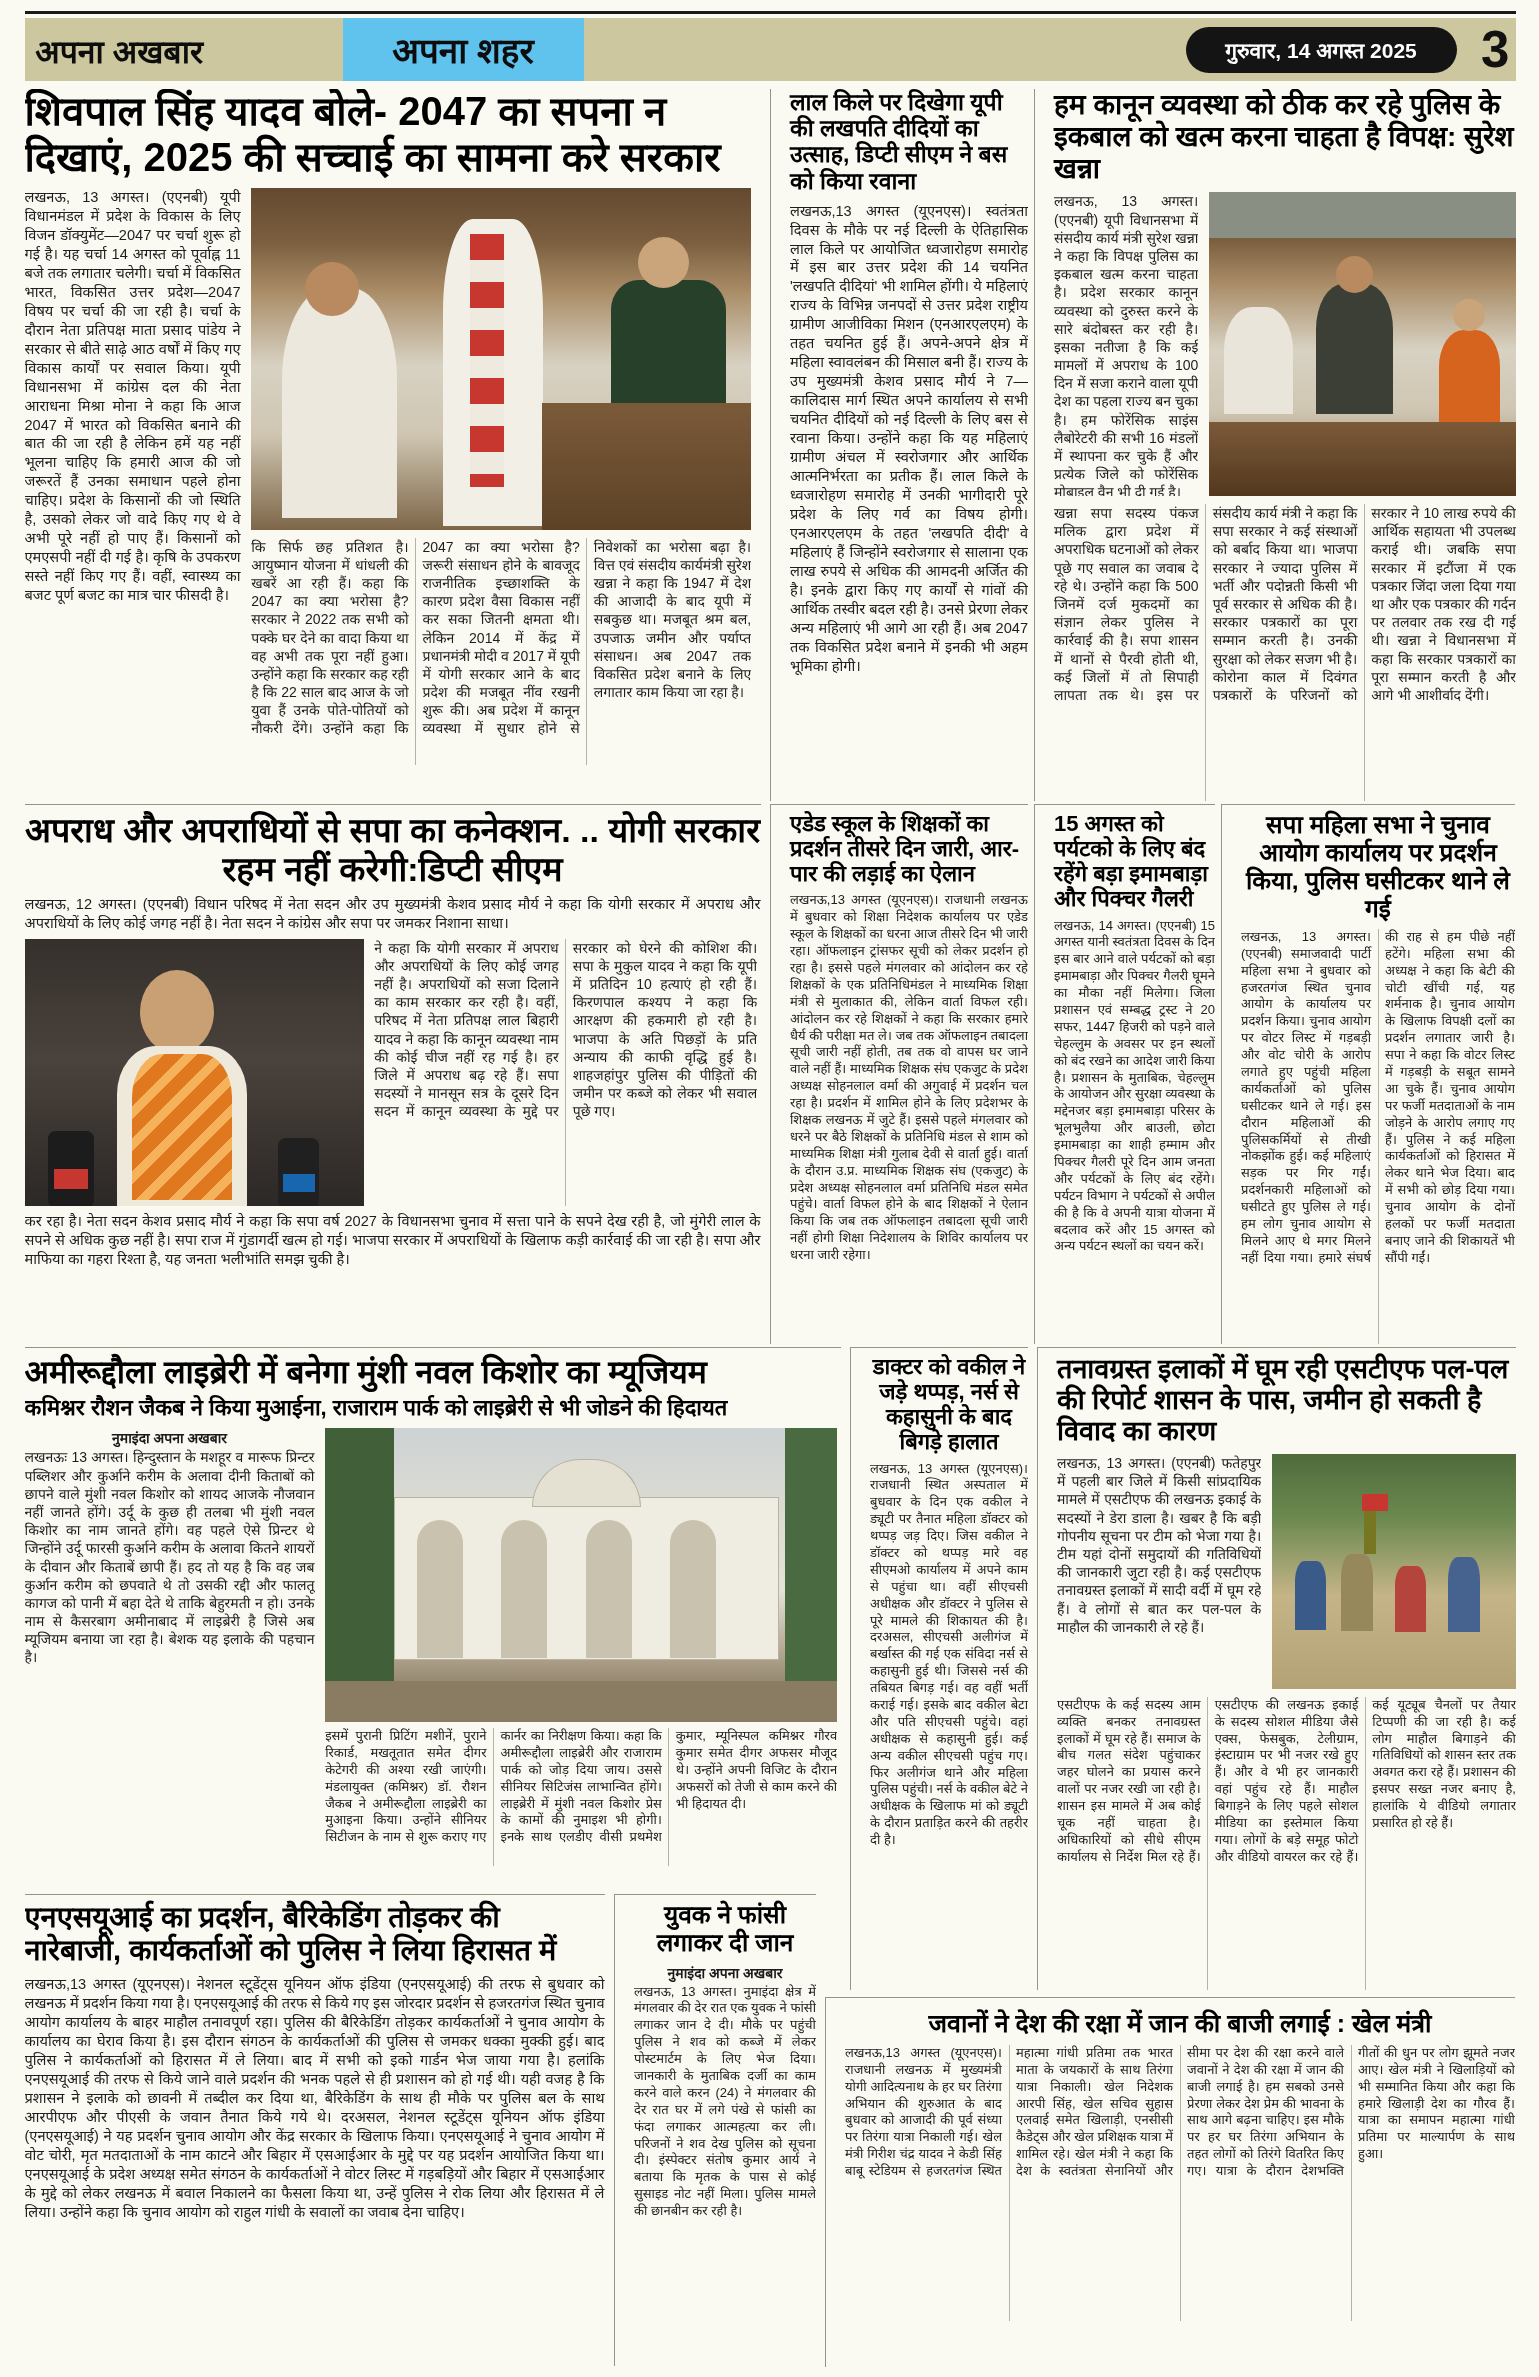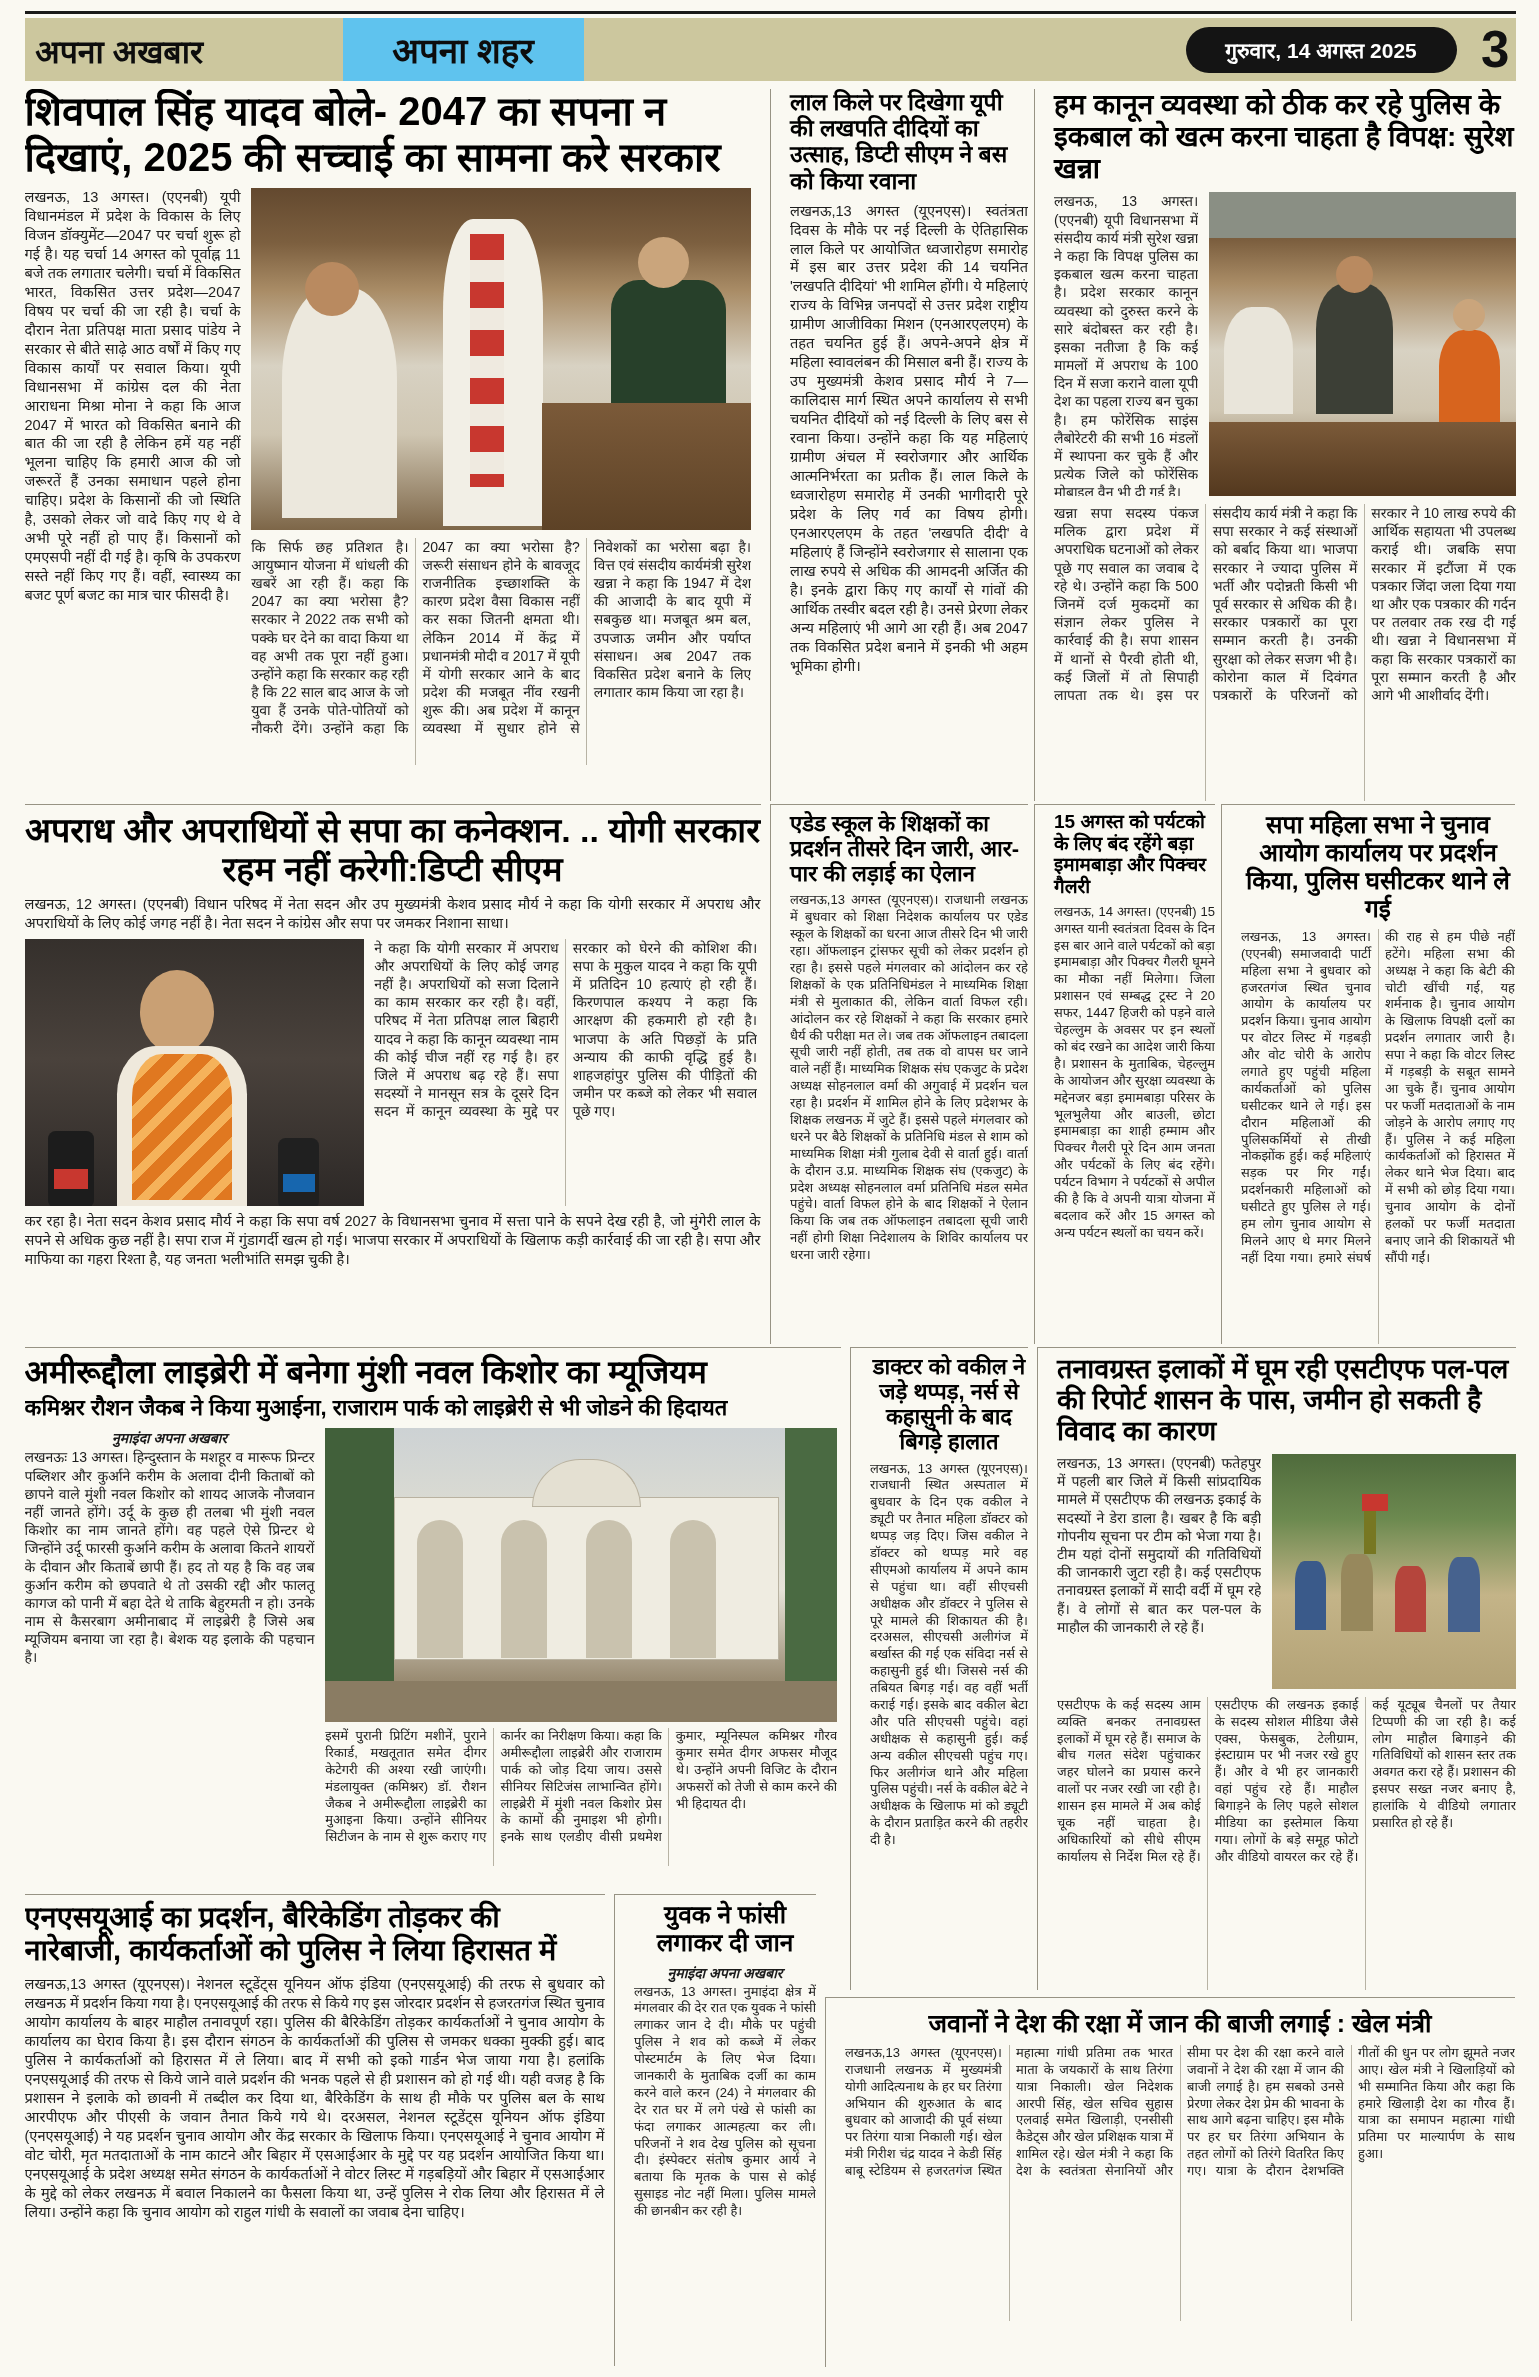--- a/index.html
+++ b/index.html
@@ -18,21 +18,21 @@
   .bl{border-left:0.8px solid #979384;padding-left:19px;}
   .bt{border-top:0.8px solid #979384;padding-top:6.1px;}
   .hl{font-weight:900;color:#000;line-height:1.14;}
   .ctr{text-align:center;}
   .body{font-size:14.6px;line-height:1.3;text-align:justify;color:#1d1d1d;}
   .sm{font-size:13px;line-height:1.3;}
   .cols2{columns:2;column-gap:14px;column-rule:0.8px solid #b7b3a4;}
   .cols3{columns:3;column-gap:14px;column-rule:0.8px solid #b7b3a4;}
   .cols4{columns:4;column-gap:14px;column-rule:0.8px solid #b7b3a4;}
   .row{display:flex;gap:10.7px;}
-  .dateline{font-weight:700;text-align:center;font-size:14px;margin-bottom:1.5px;font-style:italic;}
+  .dateline{font-weight:700;text-align:center;font-size:14px;margin-bottom:1.5px;}
   .photo{position:relative;overflow:hidden;background:#888;flex-shrink:0;}
   .photo div{position:absolute;}
 
   
   .ph-assembly{background:linear-gradient(180deg,#63492f 0%,#7c5f3f 16%,#a98c66 30%,#d8d2c3 52%,#cfc6b2 72%,#7d6648 100%);}
   .ph-press{background:linear-gradient(180deg,#35302c 0%,#4a423c 45%,#2c2826 100%);}
   .ph-building{background:linear-gradient(180deg,#cdd2d4 0%,#dcdcd2 30%,#e6e3d8 55%,#9b8d74 85%,#80735c 100%);}
   .ph-field{background:linear-gradient(180deg,#4f6b3c 0%,#6d8a50 28%,#c4b488 60%,#b3a276 100%);}
   .blob{border-radius:50%;}
 </style>
@@ -108,21 +108,21 @@
     </div>
     <div class="body" style="margin-top:6.1px;height:115px;overflow:hidden;">कर रहा है। नेता सदन केशव प्रसाद मौर्य ने कहा कि सपा वर्ष 2027 के विधानसभा चुनाव में सत्ता पाने के सपने देख रही है, जो मुंगेरी लाल के सपने से अधिक कुछ नहीं है। सपा राज में गुंडागर्दी खत्म हो गई। भाजपा सरकार में अपराधियों के खिलाफ कड़ी कार्रवाई की जा रही है। सपा और माफिया का गहरा रिश्ता है, यह जनता भलीभांति समझ चुकी है।</div>
   </div>
 
   <div class="article bl bt" style="left:770px;top:804px;width:258px;height:540px;">
     <div class="hl" style="font-size:22px;margin-bottom:6.1px;">एडेड स्कूल के शिक्षकों का प्रदर्शन तीसरे दिन जारी, आर-पार की लड़ाई का ऐलान</div>
     <div class="body sm" style="height:439px;overflow:hidden;">लखनऊ,13 अगस्त (यूएनएस)। राजधानी लखनऊ में बुधवार को शिक्षा निदेशक कार्यालय पर एडेड स्कूल के शिक्षकों का धरना आज तीसरे दिन भी जारी रहा। ऑफलाइन ट्रांसफर सूची को लेकर प्रदर्शन हो रहा है। इससे पहले मंगलवार को आंदोलन कर रहे शिक्षकों के एक प्रतिनिधिमंडल ने माध्यमिक शिक्षा मंत्री से मुलाकात की, लेकिन वार्ता विफल रही। आंदोलन कर रहे शिक्षकों ने कहा कि सरकार हमारे धैर्य की परीक्षा मत ले। जब तक ऑफलाइन तबादला सूची जारी नहीं होती, तब तक वो वापस घर जाने वाले नहीं हैं। माध्यमिक शिक्षक संघ एकजुट के प्रदेश अध्यक्ष सोहनलाल वर्मा की अगुवाई में प्रदर्शन चल रहा है। प्रदर्शन में शामिल होने के लिए प्रदेशभर के शिक्षक लखनऊ में जुटे हैं। इससे पहले मंगलवार को धरने पर बैठे शिक्षकों के प्रतिनिधि मंडल से शाम को माध्यमिक शिक्षा मंत्री गुलाब देवी से वार्ता हुई। वार्ता के दौरान उ.प्र. माध्यमिक शिक्षक संघ (एकजुट) के प्रदेश अध्यक्ष सोहनलाल वर्मा प्रतिनिधि मंडल समेत पहुंचे। वार्ता विफल होने के बाद शिक्षकों ने ऐलान किया कि जब तक ऑफलाइन तबादला सूची जारी नहीं होगी शिक्षा निदेशालय के शिविर कार्यालय पर धरना जारी रहेगा।</div>
   </div>
 
   <div class="article bl bt" style="left:1034px;top:804px;width:181px;height:540px;">
-    <div class="hl" style="font-size:19px;margin-bottom:6.1px;">15 अगस्त को पर्यटको के लिए बंद रहेंगे बड़ा इमामबाड़ा और पिक्चर गैलरी</div>
+    <div class="hl" style="font-size:22px;margin-bottom:6.1px;">15 अगस्त को पर्यटको के लिए बंद रहेंगे बड़ा इमामबाड़ा और पिक्चर गैलरी</div>
     <div class="body sm" style="height:434px;overflow:hidden;">लखनऊ, 14 अगस्त। (एएनबी) 15 अगस्त यानी स्वतंत्रता दिवस के दिन इस बार आने वाले पर्यटकों को बड़ा इमामबाड़ा और पिक्चर गैलरी घूमने का मौका नहीं मिलेगा। जिला प्रशासन एवं सम्बद्ध ट्रस्ट ने 20 सफर, 1447 हिजरी को पड़ने वाले चेहल्लुम के अवसर पर इन स्थलों को बंद रखने का आदेश जारी किया है। प्रशासन के मुताबिक, चेहल्लुम के आयोजन और सुरक्षा व्यवस्था के मद्देनजर बड़ा इमामबाड़ा परिसर के भूलभुलैया और बाउली, छोटा इमामबाड़ा का शाही हम्माम और पिक्चर गैलरी पूरे दिन आम जनता और पर्यटकों के लिए बंद रहेंगे। पर्यटन विभाग ने पर्यटकों से अपील की है कि वे अपनी यात्रा योजना में बदलाव करें और 15 अगस्त को अन्य पर्यटन स्थलों का चयन करें।</div>
   </div>
 
   <div class="article bl bt" style="left:1221px;top:804px;width:294px;height:540px;">
     <div class="hl ctr" style="font-size:24.5px;margin-bottom:6.1px;">सपा महिला सभा ने चुनाव आयोग कार्यालय पर प्रदर्शन किया, पुलिस घसीटकर थाने ले गई</div>
     <div class="body sm cols2" style="height:420px;overflow:hidden;">लखनऊ, 13 अगस्त। (एएनबी) समाजवादी पार्टी महिला सभा ने बुधवार को हजरतगंज स्थित चुनाव आयोग के कार्यालय पर प्रदर्शन किया। चुनाव आयोग पर वोटर लिस्ट में गड़बड़ी और वोट चोरी के आरोप लगाते हुए पहुंची महिला कार्यकर्ताओं को पुलिस घसीटकर थाने ले गई। इस दौरान महिलाओं की पुलिसकर्मियों से तीखी नोकझोंक हुई। कई महिलाएं सड़क पर गिर गईं। प्रदर्शनकारी महिलाओं को घसीटते हुए पुलिस ले गई। हम लोग चुनाव आयोग से मिलने आए थे मगर मिलने नहीं दिया गया। हमारे संघर्ष की राह से हम पीछे नहीं हटेंगे। महिला सभा की अध्यक्ष ने कहा कि बेटी की चोटी खींची गई, यह शर्मनाक है। चुनाव आयोग के खिलाफ विपक्षी दलों का प्रदर्शन लगातार जारी है। सपा ने कहा कि वोटर लिस्ट में गड़बड़ी के सबूत सामने आ चुके हैं। चुनाव आयोग पर फर्जी मतदाताओं के नाम जोड़ने के आरोप लगाए गए हैं। पुलिस ने कई महिला कार्यकर्ताओं को हिरासत में लेकर थाने भेज दिया। बाद में सभी को छोड़ दिया गया। चुनाव आयोग के दोनों हलकों पर फर्जी मतदाता बनाए जाने की शिकायतें भी सौंपी गईं।</div>
   </div>
 
   <div class="article bt" style="left:24.5px;top:1347px;width:816px;height:541px;">
     <div class="hl" style="font-size:32px;">अमीरूद्दौला लाइब्रेरी में बनेगा मुंशी नवल किशोर का म्यूजियम</div>

